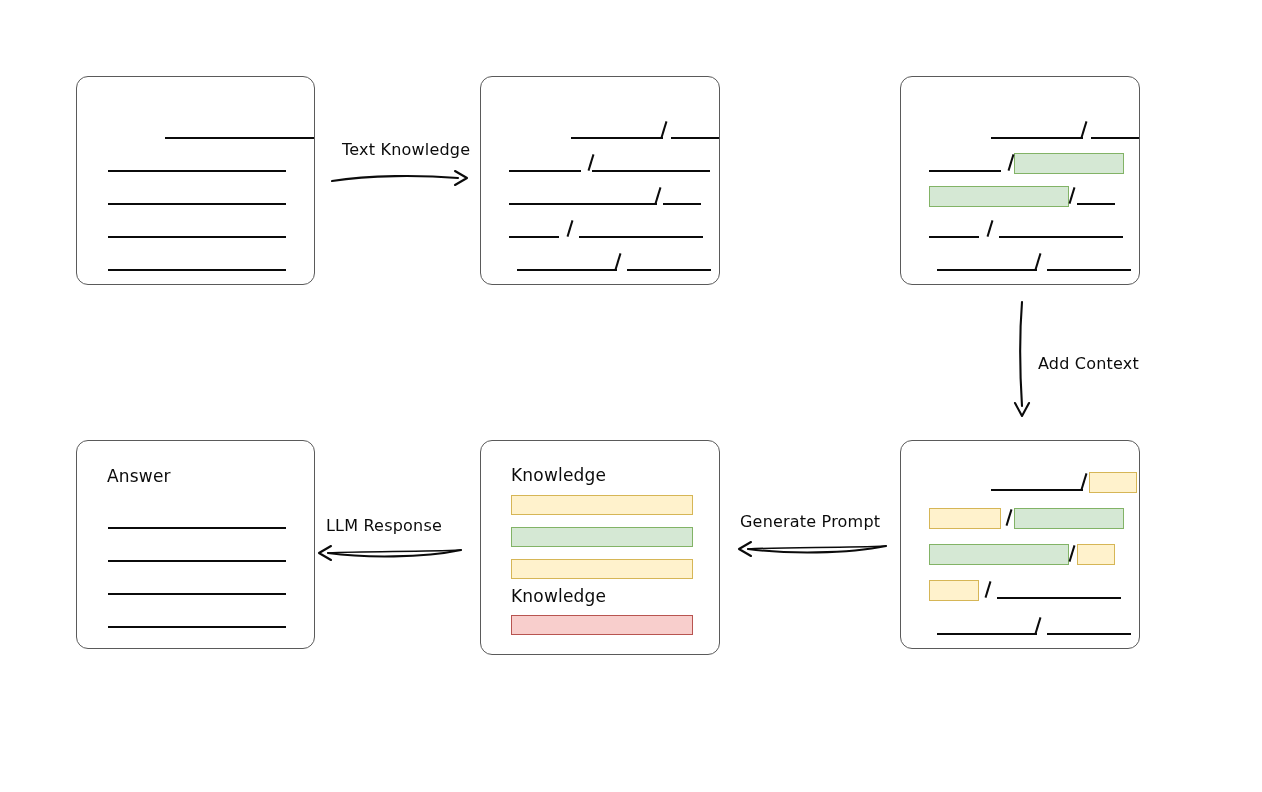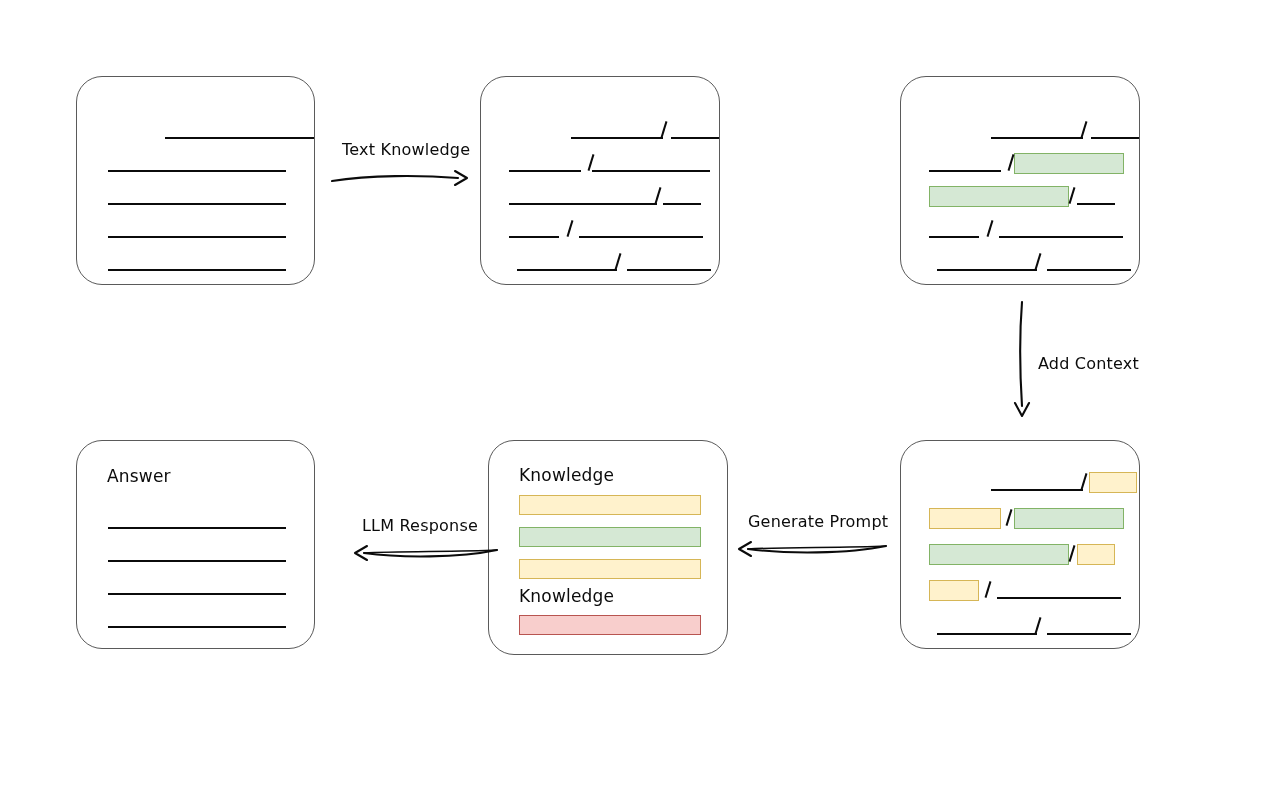--- a/index.html
+++ b/index.html
@@ -19,21 +19,21 @@
     width: 1262px;
     height: 792px;
     background: #ffffff;
   }
 
   
   .doc-box {
     position: absolute;
     box-sizing: border-box;
     border: 1.4px solid #5a5a5a;
-    border-radius: 26px;
+    border-radius: 12px;
     background: #ffffff;
   }
 
   
   .rows {
     position: absolute;
     left: 0;
     right: 0;
     top: 0;
     bottom: 0;
@@ -285,38 +285,38 @@
           <span class="gap" style="width: 8px;"></span>
           <span class="seg-line" style="width: 100px;"></span>
           <span class="slash"></span>
           <span class="gap" style="width: 8px;"></span>
           <span class="seg-line" style="width: 84px;"></span>
         </div>
       </div>
   </div>
 
   <div class="arrow-wrap" style="left:738px; top:512px; width:150px; height:52px;">
-    <div class="arrow-label" style="left:10px; top:0px;">Generate Prompt</div>
+    <div class="arrow-label" style="left:2px; top:0px;">Generate Prompt</div>
     <svg class="arrow-svg" width="150" height="26" viewBox="0 0 150 26" style="left:0px; top:24px;">
       <path d="M148,10 C110,18 48,18 10,13" fill="none" stroke="#0b0b0b" stroke-width="2.1" stroke-linecap="round"></path>
       <path d="M148,10 C108,12 46,11 10,13" fill="none" stroke="#0b0b0b" stroke-width="1.5" stroke-linecap="round"></path>
       <path d="M13,6 L1,13 L13,20" fill="none" stroke="#0b0b0b" stroke-width="2.1" stroke-linejoin="round" stroke-linecap="round"></path>
     </svg>
   </div>
 
-  <div class="doc-box" style="left:480px; top:440px; width:240px; height:215px;margin-left:8px;">
+  <div class="doc-box" style="left:480px; top:440px; width:240px; height:215px;">
     <div class="box-label" style="left:30px; top:24px;">Knowledge</div>
     <div class="bar yellow" style="left:30px; top:54px; width:182px;"></div>
     <div class="bar green" style="left:30px; top:86px; width:182px;"></div>
     <div class="bar yellow" style="left:30px; top:118px; width:182px;"></div>
     <div class="box-label" style="left:30px; top:145px;">Knowledge</div>
     <div class="bar red" style="left:30px; top:174px; width:182px;"></div>
   </div>
 
-  <div class="arrow-wrap" style="left:318px; top:516px; width:145px; height:52px;margin-left:36px;">
+  <div class="arrow-wrap" style="left:318px; top:516px; width:145px; height:52px;">
     <div class="arrow-label" style="left:8px; top:0px;">LLM Response</div>
     <svg class="arrow-svg" width="145" height="26" viewBox="0 0 145 26" style="left:0px; top:24px;">
       <path d="M143,10 C105,18 46,18 10,13" fill="none" stroke="#0b0b0b" stroke-width="2.1" stroke-linecap="round"></path>
       <path d="M143,10 C103,12 44,11 10,13" fill="none" stroke="#0b0b0b" stroke-width="1.5" stroke-linecap="round"></path>
       <path d="M13,6 L1,13 L13,20" fill="none" stroke="#0b0b0b" stroke-width="2.1" stroke-linejoin="round" stroke-linecap="round"></path>
     </svg>
   </div>
 
   <div class="doc-box" style="left:76px; top:440px; width:239px; height:209px;">
     <div class="box-label" style="left:30px; top:25px;">Answer</div>

